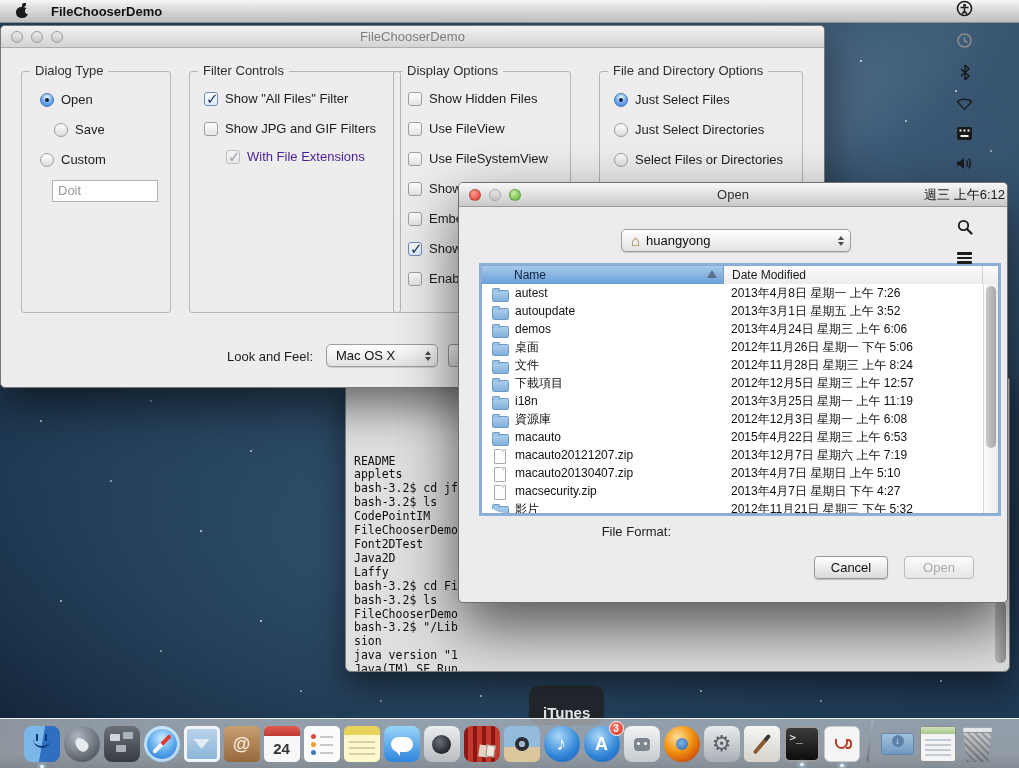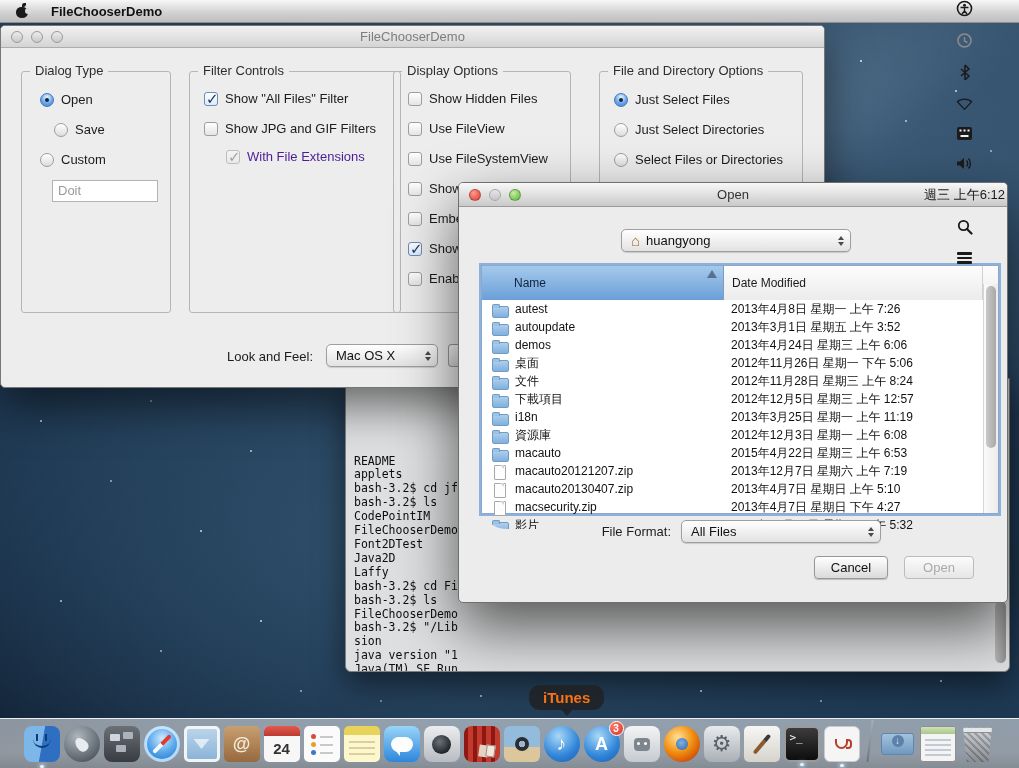--- a/index.html
+++ b/index.html
@@ -90,21 +90,21 @@
   .open-dialog{position:absolute;left:458px;top:182px;width:550px;height:421px;z-index:30;
     background:#ececec;border:1px solid #6f6f6f;border-radius:5px;
     box-shadow:0 25px 60px rgba(0,0,0,.62);}
   .od-titlebar{height:24px;border-radius:4px 4px 0 0;background:linear-gradient(#f8f8f8,#c9c9c9);
     border-bottom:1px solid #9a9a9a;position:relative;display:flex;align-items:center;padding-left:10px;}
   .od-title{position:absolute;left:0;right:0;text-align:center;font-size:13px;color:#333;}
   .loc-dd{left:162px;top:46px;width:230px;height:23px;}
   .home-ic{font-size:15px;color:#a06a2e;margin-right:6px;line-height:1;}
   .file-list{position:absolute;left:22px;top:82px;width:518px;height:249px;background:#fff;
     border:1px solid #8aa9cc;outline:2px solid rgba(125,167,216,.85);}
-  .fl-header{height:34px;display:flex;font-size:12px;}
+  .fl-header{height:18px;display:flex;font-size:12px;}
   .col-name{width:242px;background:linear-gradient(#a5c9ec,#6b9fd8);border-right:1px solid #7d9cc0;
     display:flex;align-items:center;padding-left:32px;color:#10253c;position:relative;}
   .sort-asc{position:absolute;right:6px;top:4px;width:0;height:0;border-left:5px solid transparent;border-right:5px solid transparent;border-bottom:8px solid #57718e;}
   .col-date{flex:1;background:linear-gradient(#fdfdfd,#ececec);border-right:1px solid #d0d0d0;
     display:flex;align-items:center;padding-left:8px;color:#1a1a1a;}
   .col-corner{width:15px;background:linear-gradient(#fdfdfd,#ececec);}
   .fl-body{position:relative;height:229px;overflow:hidden;border-radius:24px;}
   .frow{display:flex;align-items:center;height:18px;font-size:12px;color:#111;padding-left:10px;}
   .ficon{width:16px;height:13px;margin-right:7px;position:relative;flex:0 0 auto;}
   .ficon.folder::before{content:"";position:absolute;left:0;top:3px;width:15px;height:10px;border-radius:2px;
@@ -122,21 +122,21 @@
     background:linear-gradient(90deg,#c9c9c9,#a8a8a8);}
   .ff-label{position:absolute;left:100px;top:341px;width:112px;text-align:right;font-size:13px;color:#1c1c1c;}
   .ff-dd{left:222px;top:337px;width:200px;height:23px;}
   .aqua-btn{position:absolute;height:23px;border-radius:4px;background:linear-gradient(#ffffff,#dadada);
     border:1px solid #989898;font-size:13px;color:#111;display:flex;align-items:center;justify-content:center;
     box-shadow:0 1px 1px rgba(0,0,0,.2);}
   .aqua-btn.disabled{color:#aaa;border-color:#bcbcbc;box-shadow:none;background:linear-gradient(#fbfbfb,#e6e6e6);}
 
   
   .dock-tooltip{position:absolute;left:529px;top:685px;z-index:45;background:rgba(32,34,38,.88);
-    color:#f97316;font-size:15px;font-weight:bold;padding:4px 14px 4px;border-radius:11px;}
+    color:#e5e5e5;font-size:15px;font-weight:bold;padding:19px 14px 4px;border-radius:11px;}
   .dock-tooltip::after{content:"";position:absolute;left:50%;bottom:-6px;margin-left:-6px;width:0;height:0;
     border-left:6px solid transparent;border-right:6px solid transparent;border-top:7px solid rgba(32,34,38,.88);}
 
   
   .dock{position:absolute;left:0;bottom:0;width:1019px;height:50px;z-index:50;
     background:linear-gradient(rgba(238,241,244,.55),rgba(176,181,187,.8) 70%,rgba(150,155,160,.85));
     border-top:1px solid rgba(255,255,255,.85);display:flex;align-items:flex-end;justify-content:center;
     gap:4px;padding-bottom:6px;}
   .dock-item{width:36px;height:36px;position:relative;flex:0 0 auto;}
   .dock-item .glyph{position:absolute;inset:0;display:flex;align-items:center;justify-content:center;color:#fff;}
@@ -498,27 +498,20 @@
             <span class="fdate">2012年11月21日 星期三 下午 5:32</span>
           </div>
         </div>
     </div>
     <span class="fl-scroll">
         <span class="fl-thumb"></span>
       </span>
   </div>
 
   <span class="ff-label">File Format:</span>
-  <div class="dropdown ff-dd">
-    <span>All Files</span>
-    <span class="steppers">
-        <i class="up"></i>
-        <i class="dn"></i>
-      </span>
-  </div>
 
   <button class="aqua-btn" style="left:355px;top:373px;width:74px;">Cancel</button>
   <button class="aqua-btn disabled" style="left:445px;top:373px;width:70px;">Open</button>
 </div>
 
 <div class="dock-tooltip">iTunes</div>
 
 <div class="dock">
 
     <div class="dock-item ic finder running">

